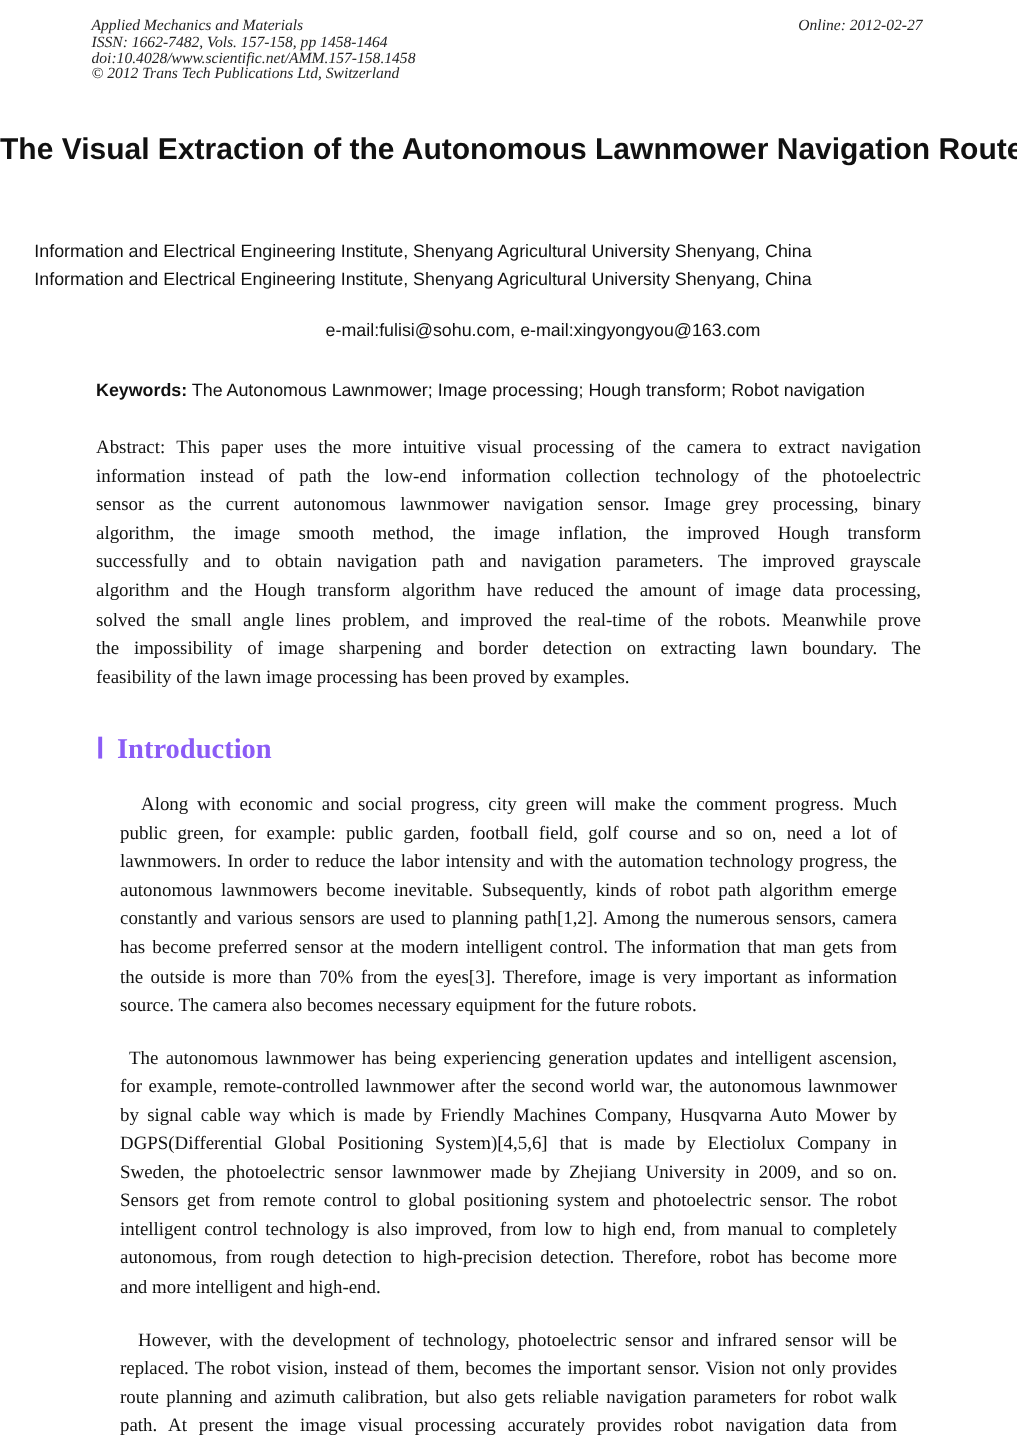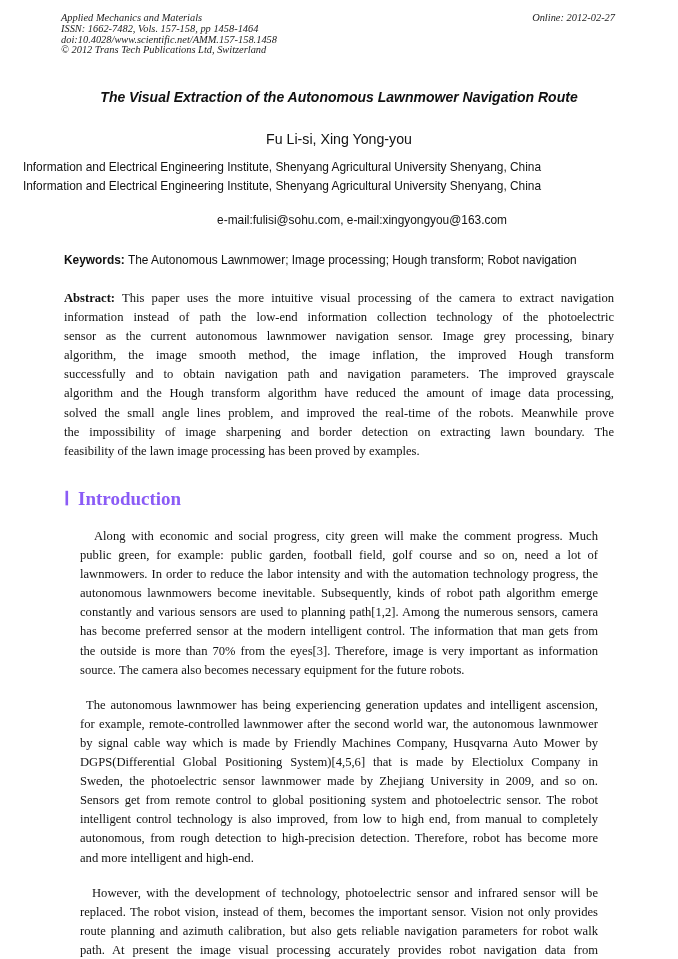--- a/index.html
+++ b/index.html
@@ -1,31 +1,31 @@
 <!DOCTYPE html>
 <html><head>
 <meta charset="utf-8">
 <style>
   html, body { margin: 0; padding: 0; background: #ffffff; }
   body { width: 678px; height: 959px; position: relative; overflow: hidden; color: #111; }
   .page { position: absolute; left: 0; top: 0; width: 678px; height: 959px; }
   .hdr-left { position: absolute; left: 61px; top: 13px; font-family: "Liberation Serif", serif; font-style: italic; font-size: 10.4px; line-height: 10.8px; color: #222; }
   .hdr-left div { white-space: nowrap; }
   .hdr-right { position: absolute; right: 63px; top: 13px; font-family: "Liberation Serif", serif; font-style: italic; font-size: 10.4px; line-height: 10.8px; color: #222; }
-  .title { position: absolute; left: 0; width: 678px; top: 89px; text-align: center; font-family: "Liberation Sans", sans-serif; font-weight: bold; font-size: 14px; color: #111; white-space: nowrap; font-style: italic; }
+  .title { position: absolute; left: 0; width: 678px; top: 89px; text-align: center; font-family: "Liberation Sans", sans-serif; font-weight: bold; font-size: 20px; color: #111; white-space: nowrap; }
   .authors { position: absolute; left: 0; width: 678px; top: 131px; text-align: center; font-family: "Liberation Sans", sans-serif; font-size: 14.2px; color: #111; }
   .affil { position: absolute; left: 0; width: 564px; text-align: center; font-family: "Liberation Sans", sans-serif; font-size: 11.9px; color: #111; white-space: nowrap; }
   .affil.a1 { top: 160px; }
   .affil.a2 { top: 179px; }
   .email { position: absolute; left: 0; width: 678px; top: 213px; text-align: center; font-family: "Liberation Sans", sans-serif; font-size: 11.9px; color: #111; margin-left: 23px; }
   .keywords { position: absolute; left: 64px; top: 253px; font-family: "Liberation Sans", sans-serif; font-size: 11.9px; color: #111; white-space: nowrap; }
   .keywords b { font-weight: bold; }
   .body-text { position: absolute; left: 64px; width: 550px; font-family: "Liberation Serif", serif; font-size: 12.6px; line-height: 19.1px; color: #111; text-align: justify; }
   .abstract { top: 289px; }
-  .abstract b { font-weight: bold; }
+  .abstract b { font-weight: normal; }
   .section-head { position: absolute; left: 64px; top: 487px; font-family: "Liberation Serif", serif; font-weight: bold; font-size: 19px; color: #8b5cf6; white-space: nowrap; }
   .section-head .num { display: inline-block; width: 14px; }
   .intro { top: 511px; }
   .intro p { margin: 16px; text-indent: 14px; }
   .line { display: block; text-align: justify; text-align-last: justify; }
   .line.last { text-align-last: left; }
 </style>
 </head>
 <body>
 
@@ -33,21 +33,20 @@
 
   <div class="hdr-left">
     <div>Applied Mechanics and Materials</div>
     <div>ISSN: 1662-7482, Vols. 157-158, pp 1458-1464</div>
     <div>doi:10.4028/www.scientific.net/AMM.157-158.1458</div>
     <div>© 2012 Trans Tech Publications Ltd, Switzerland</div>
   </div>
   <div class="hdr-right">Online: 2012-02-27</div>
 
   <div class="title">The Visual Extraction of the Autonomous Lawnmower Navigation Route</div>
-  <div class="authors">Fu Li-si, Xing Yong-you</div>
   <div class="affil a1">Information and Electrical Engineering Institute, Shenyang Agricultural University Shenyang, China</div>
   <div class="affil a2">Information and Electrical Engineering Institute, Shenyang Agricultural University Shenyang, China</div>
   <div class="email">e-mail:fulisi@sohu.com, e-mail:xingyongyou@163.com</div>
 
   <div class="keywords"><b>Keywords:</b><span> The Autonomous Lawnmower; Image processing; Hough transform; Robot navigation</span></div>
 
   <div class="body-text abstract">
     <span class="line"><b>Abstract:</b><span> This paper uses the more intuitive visual processing of the camera to extract navigation</span></span>
     <span class="line">information instead of path the low-end information collection technology of the photoelectric</span>
     <span class="line">sensor as the current autonomous lawnmower navigation sensor. Image grey processing, binary</span>

